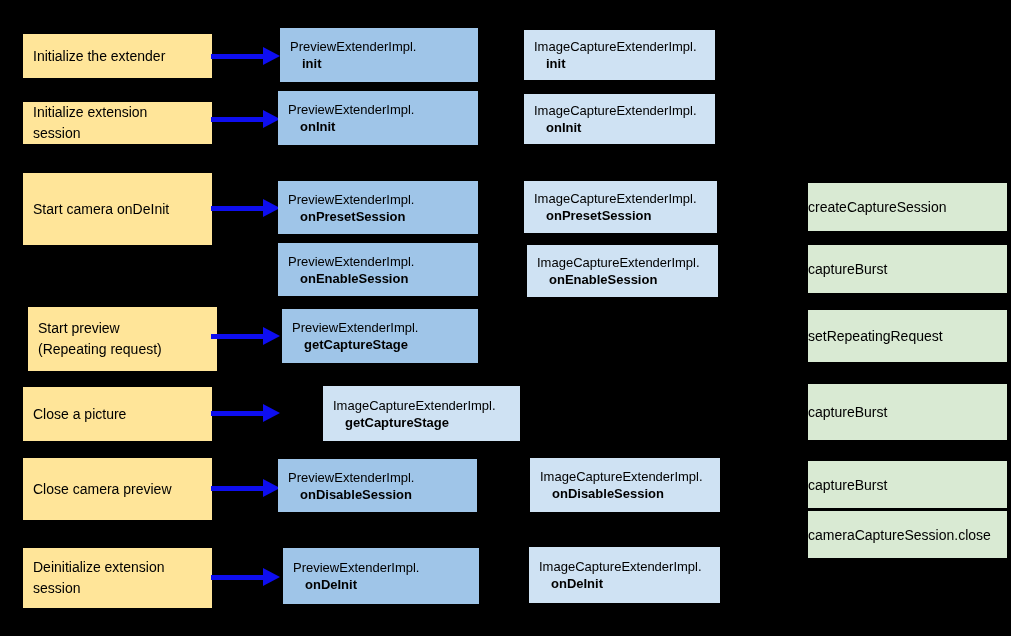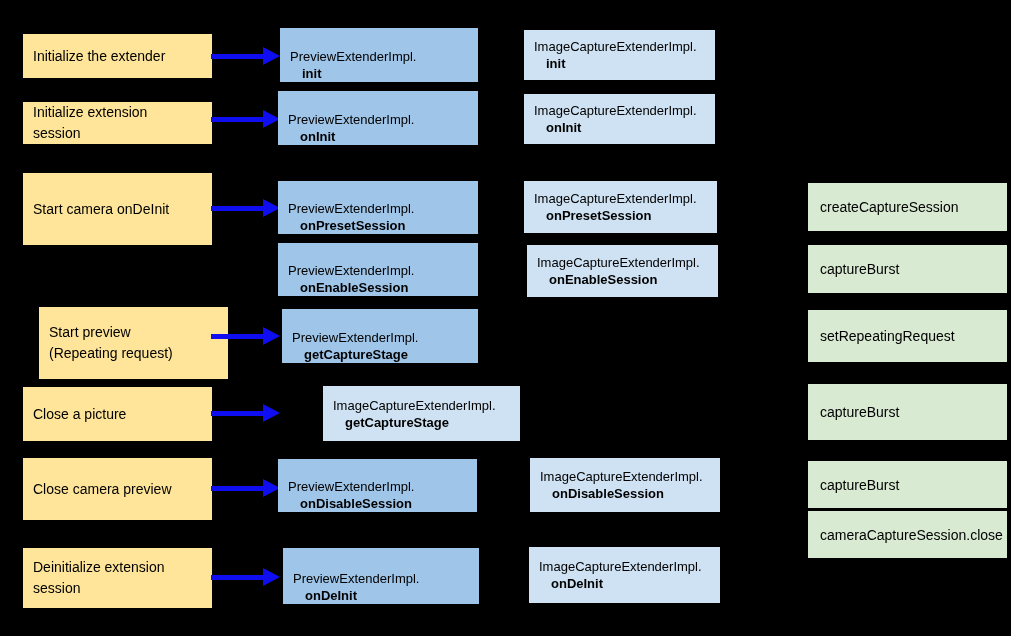--- a/index.html
+++ b/index.html
@@ -28,27 +28,27 @@
     font-size: 14px;
     line-height: 21px;
     padding: 0 10px;
     white-space: pre-line;
   }
   .method {
     font-size: 13px;
     line-height: 17px;
     padding: 0 10px;
   }
-  .method.preview   { background: var(--preview_bg, #9fc5e8); justify-content: flex-end; }
+  .method.preview   { background: var(--preview_bg, #9fc5e8); }
   .method.imagecap  { background: var(--image_capture_bg, #cfe2f3); margin-left: 40px; }
   .method .fn { font-weight: bold; padding-left: 12px; }
   .api {
     background: var(--camera2_bg, #d9ead3);
     font-size: 14px;
-    padding: 0 12px;
+    padding: 0 0;
     white-space: nowrap;
   }
   .arrow {
     position: absolute;
     width: 69px;
     height: 18px;
   }
   .arrow .shaft {
     position: absolute;
     left: 0;
@@ -76,21 +76,21 @@
   <div class="box action" style="left:23px;top:34px;width:189px;height:44px">
     <span>Initialize the extender</span>
   </div>
   <div class="box action" style="left:23px;top:102px;width:189px;height:42px">
     <span>Initialize extension
 session</span>
   </div>
   <div class="box action" style="left:23px;top:173px;width:189px;height:72px">
     <span>Start camera onDeInit</span>
   </div>
-  <div class="box action" style="left:39px;top:307px;width:189px;height:72px">
+  <div class="box action" style="left:28px;top:307px;width:189px;height:64px">
     <span>Start preview
 (Repeating request)</span>
   </div>
   <div class="box action" style="left:23px;top:387px;width:189px;height:54px">
     <span>Close a picture</span>
   </div>
   <div class="box action" style="left:23px;top:458px;width:189px;height:62px">
     <span>Close camera preview</span>
   </div>
   <div class="box action" style="left:23px;top:548px;width:189px;height:60px">

